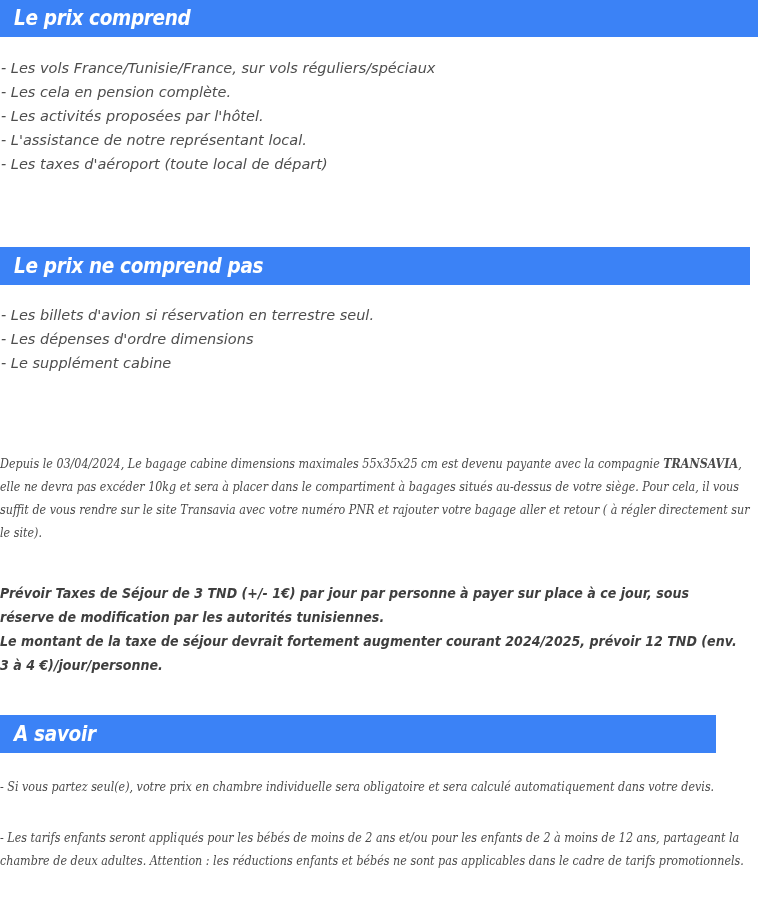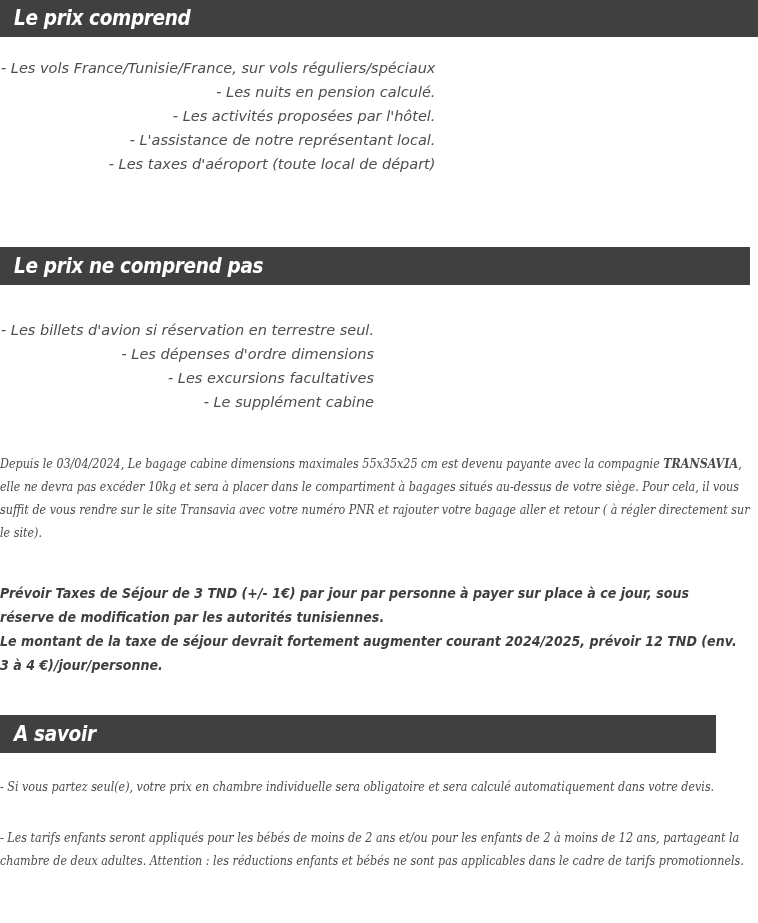--- a/index.html
+++ b/index.html
@@ -12,21 +12,21 @@
     width: 758px;
     height: 923px;
     overflow: hidden;
     font-family: "DejaVu Sans", sans-serif;
     color: #4a4a4a;
     position: relative;
   }
 
   
   .band {
-    background: #404040;
+    background: #3b82f6;
     display: flex;
     align-items: center;
     box-sizing: border-box;
   }
   .band .band-title {
     color: #ffffff;
     font-family: "DejaVu Sans", sans-serif;
     font-style: italic;
     font-weight: bold;
     font-size: 21px;
@@ -49,24 +49,23 @@
     padding: 0;
   }
   .inc-list li {
     font-family: "DejaVu Sans", sans-serif;
     font-style: italic;
     font-size: 14.5px;
     color: #4e4e4e;
     line-height: 24px;
     white-space: nowrap;
     padding-left: 1px;
-    text-align: right;
   }
   #list-prix-comprend    { position: absolute; top: 56px;  left: 0; }
-  #list-prix-ne-comprend { position: absolute; top: 318px; left: 0; }
+  #list-prix-ne-comprend { position: absolute; top: 303px; left: 0; }
 
   
   .note {
     position: absolute;
     left: 0;
     width: 752px;
     font-family: "DejaVu Serif", serif;
     font-style: italic;
     font-size: 12.4px;
     line-height: 23px;
@@ -100,34 +99,33 @@
 </style>
 </head>
 <body>
 
 <div class="band" id="band-prix-comprend">
   <span class="band-title">Le prix comprend</span>
 </div>
 
 <ul class="inc-list" id="list-prix-comprend">
   <li>- Les vols France/Tunisie/France, sur vols réguliers/spéciaux</li>
-  <li>- Les nuits en pension calculé.</li>
+  <li>- Les cela en pension complète.</li>
   <li>- Les activités proposées par l'hôtel.</li>
   <li>- L'assistance de notre représentant local.</li>
   <li>- Les taxes d'aéroport (toute local de départ)</li>
 </ul>
 
 <div class="band" id="band-prix-ne-comprend">
   <span class="band-title">Le prix ne comprend pas</span>
 </div>
 
 <ul class="inc-list" id="list-prix-ne-comprend">
   <li>- Les billets d'avion si réservation en terrestre seul.</li>
   <li>- Les dépenses d'ordre dimensions</li>
-  <li>- Les excursions facultatives</li>
   <li>- Le supplément cabine</li>
 </ul>
 
 <p class="note" id="note-transavia"><span>Depuis le 03/04/2024, Le bagage cabine dimensions maximales 55x35x25 cm est devenu payante avec la compagnie </span><b>TRANSAVIA</b><span>, elle ne devra pas excéder 10kg et sera à placer dans le compartiment à bagages situés au-dessus de votre siège. Pour cela, il vous suffit de vous rendre sur le site Transavia avec votre numéro PNR et rajouter votre bagage aller et retour ( à régler directement sur le site).</span></p>
 
 <p class="taxes" id="taxes-block-1">Prévoir Taxes de Séjour de 3 TND (+/- 1€) par jour par personne à payer sur place à ce jour, sous réserve de modification par les autorités tunisiennes.</p>
 
 <p class="taxes" id="taxes-block-2">Le montant de la taxe de séjour devrait fortement augmenter courant 2024/2025, prévoir 12 TND (env. 3 à 4 €)/jour/personne.</p>
 
 <div class="band" id="band-a-savoir">

